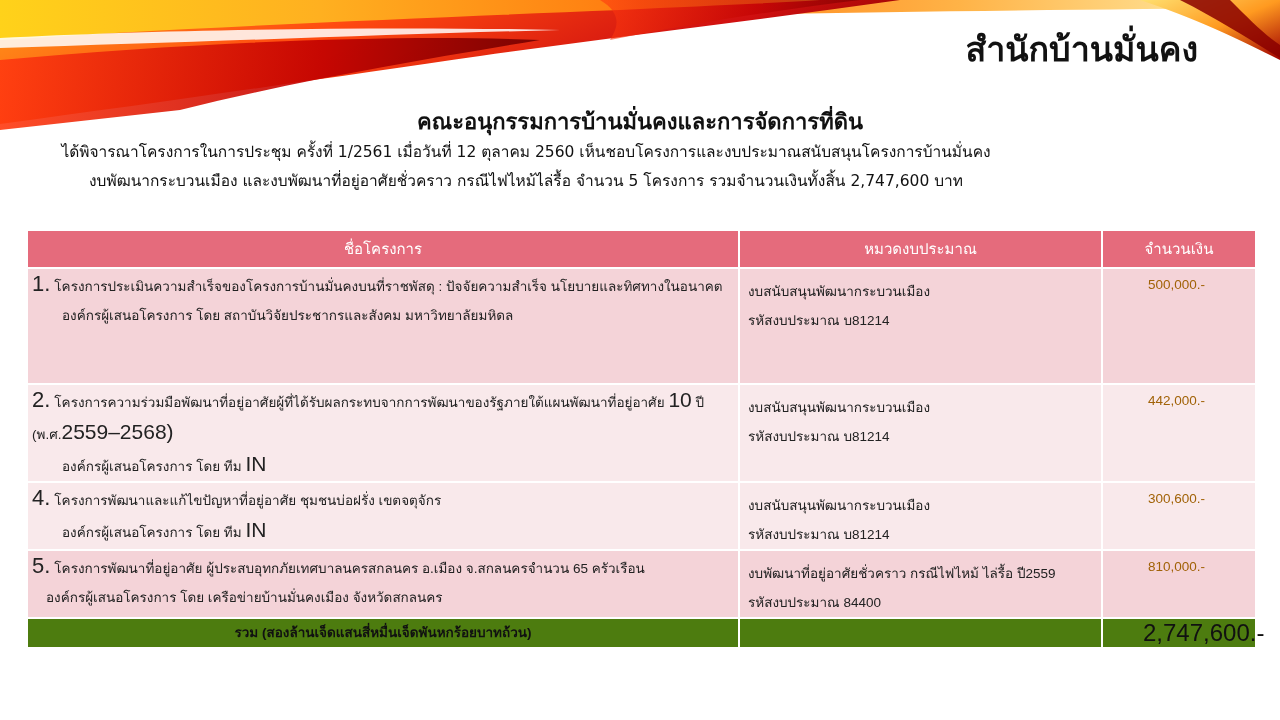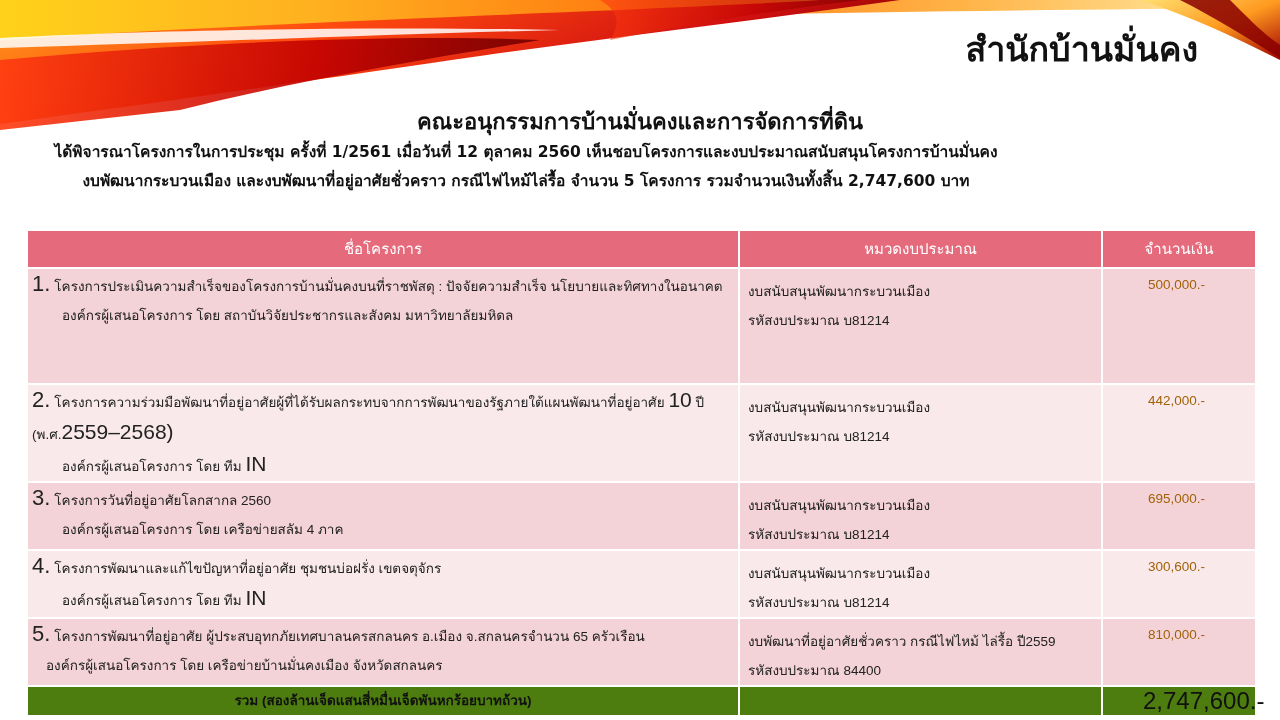--- a/index.html
+++ b/index.html
@@ -15,21 +15,21 @@
     font-size:34px; font-weight:bold; color:#111; letter-spacing:0px;
   }
   .committee-title {
     position:absolute; left:0; width:1280px; top:84px; text-align:center;
     font-size:22px; font-weight:bold; color:#111;
     padding-left:0; box-sizing:border-box;margin-top:20px;
   }
   .committee-title span { position:relative; left:0px; }
   .summary {
     position:absolute; left:0; width:1052px; top:138px; text-align:center;
-    font-size:15.5px; line-height:29px; color:#111;font-weight:bold;
+    font-size:15.5px; line-height:29px; color:#111;
   }
   .summary div { white-space:nowrap; }
   table.budget {
     position:absolute; left:26px; top:229px; width:1229px;
     border-collapse:collapse; table-layout:fixed;
     font-family:"Liberation Sans", sans-serif;
   }
   table.budget td, table.budget th {
     border:2px solid #ffffff; vertical-align:top; box-sizing:border-box;
   }
@@ -124,31 +124,20 @@
       <td class="c-name">
         <span class="num">2.</span><span>โครงการความร่วมมือพัฒนาที่อยู่อาศัยผู้ที่ได้รับผลกระทบจากการพัฒนาของรัฐภายใต้แผนพัฒนาที่อยู่อาศัย</span> <span class="big">10</span> <span>ปี (พ.ศ.</span><span class="big">2559–2568)</span>
         <span class="org"><span>องค์กรผู้เสนอโครงการ โดย  ทีม</span> <span class="big">IN</span></span>
       </td>
       <td class="c-cat">
         <div>งบสนับสนุนพัฒนากระบวนเมือง</div>
         <div>รหัสงบประมาณ บ81214</div>
       </td>
       <td class="c-amt">442,000.-</td>
     </tr>
-    <tr class="odd" style="height:58px">
-      <td class="c-name">
-        <span class="num">3.</span><span>โครงการวันที่อยู่อาศัยโลกสากล 2560</span>
-        <span class="org">องค์กรผู้เสนอโครงการ โดย เครือข่ายสลัม 4 ภาค</span>
-      </td>
-      <td class="c-cat">
-        <div>งบสนับสนุนพัฒนากระบวนเมือง</div>
-        <div>รหัสงบประมาณ บ81214</div>
-      </td>
-      <td class="c-amt">695,000.-</td>
-    </tr>
     <tr class="even" style="height:58px">
       <td class="c-name">
         <span class="num">4.</span><span>โครงการพัฒนาและแก้ไขปัญหาที่อยู่อาศัย ชุมชนบ่อฝรั่ง เขตจตุจักร</span>
         <span class="org"><span>องค์กรผู้เสนอโครงการ โดย  ทีม</span> <span class="big">IN</span></span>
       </td>
       <td class="c-cat">
         <div>งบสนับสนุนพัฒนากระบวนเมือง</div>
         <div>รหัสงบประมาณ บ81214</div>
       </td>
       <td class="c-amt">300,600.-</td>

